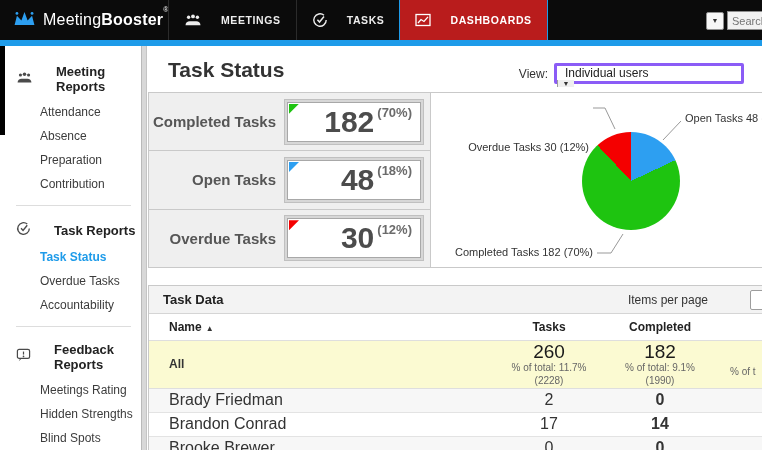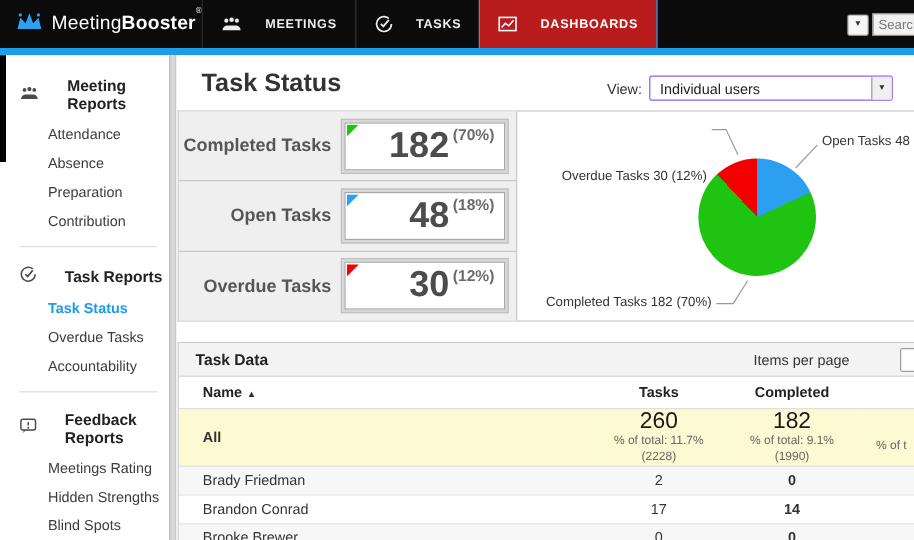--- a/index.html
+++ b/index.html
@@ -35,22 +35,22 @@
   .side-head svg { color:#4a4a4a; flex:0 0 auto; }
   .side-item { padding:5px 4px 5px 40px; font-size:12px; color:#3c3c3c; cursor:pointer; }
   .side-item.active { color:#1E9BE9; font-weight:bold; }
   .side-div { border-top:1px solid #ddd; margin:9px 10px 9px 16px; }
 
   
   .main { position:absolute; left:147px; top:46px; width:615px; height:404px; background:#fff; }
   .page-title { position:absolute; left:21px; top:12px; font-size:21px; font-weight:bold; color:#333; }
   .view-ctl { position:absolute; right:18px; top:17px; display:flex; align-items:center; gap:6px; }
   .view-label { font-size:12px; color:#333; }
-  .select { display:flex; align-items:center; height:21px; border:1px solid #8b5cf6; border-radius:2px;
-    background:#fff; cursor:pointer; }
+  .select { display:flex; align-items:center; height:21px; border:3px solid #8b5cf6; border-radius:2px;
+    background:#fff; cursor:pointer;flex-direction:column; }
   .select .sel-text { font-size:12px; color:#222; padding:0 8px; width:184px; }
   .select .sel-btn { width:17px; align-self:stretch; background:#efefef; border-left:1px solid #9d9d9d;
     display:flex; align-items:center; justify-content:center; font-size:7px; color:#333; }
 
   
   .summary { position:absolute; left:1px; top:46px; width:614px; height:176px;
     border:1px solid #c9c9c9; border-right:none; }
   .stats { position:absolute; left:0; top:0; bottom:0; width:282px; background:#efefef;
     border-right:1px solid #c9c9c9; display:flex; flex-direction:column; }
   .stat-row { flex:1; display:flex; align-items:center; border-bottom:1px solid #c9c9c9; }
@@ -87,21 +87,21 @@
     border-bottom:1px solid #dedede; cursor:pointer; }
   th.h-name { text-align:left; padding-left:20px; }
   .sort-arrow { font-size:8px; color:#333; margin-left:4px; }
   tr.summary-row { background:#FBFAD2; height:48px; }
   tr.summary-row td { border-bottom:1px solid #dedede; vertical-align:middle; }
   .sum-name { font-size:12px; font-weight:bold; color:#333; padding-left:20px; text-align:left; }
   .big-val { font-size:19px; color:#1a1a1a; text-align:center; line-height:1.15; }
   .sub-val { font-size:10px; color:#666; text-align:center; line-height:1.25; }
   .sub-partial { font-size:10px; color:#666; text-align:left; padding-left:14px; padding-top:14px; }
   tr.data-row { height:24px; }
-  tr.data-row td { border-bottom:1px solid #e3e3e3; font-size:12px; color:#333; }
+  tr.data-row td { border-bottom:1px solid #e3e3e3; font-size:16px; color:#333; }
   tr.data-row:nth-child(odd) { background:#f7f7f7; }
   td.cell-name { padding-left:20px; }
   td.cell-num { text-align:center; }
   td.cell-green { text-align:center; color:#009000; font-weight:bold; }
 </style>
 </head>
 <body>
 
 <div class="nav">
   <div class="brand">

